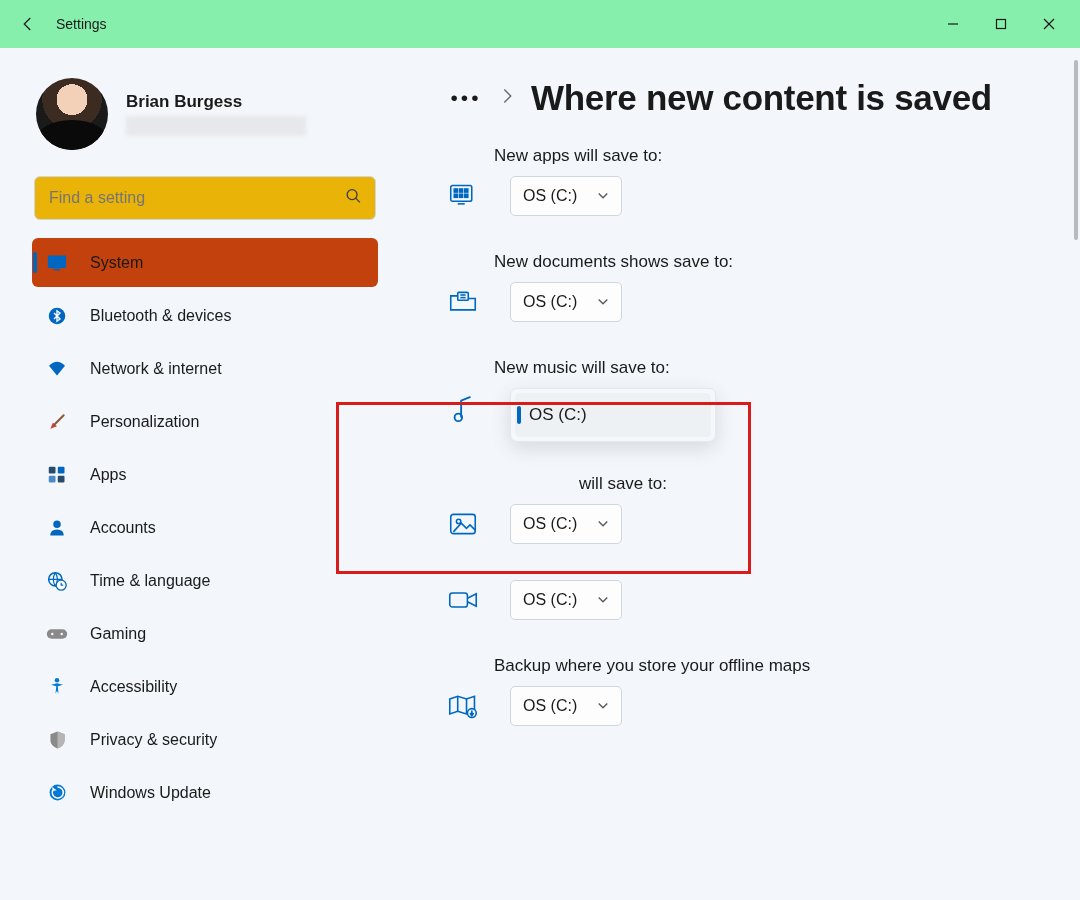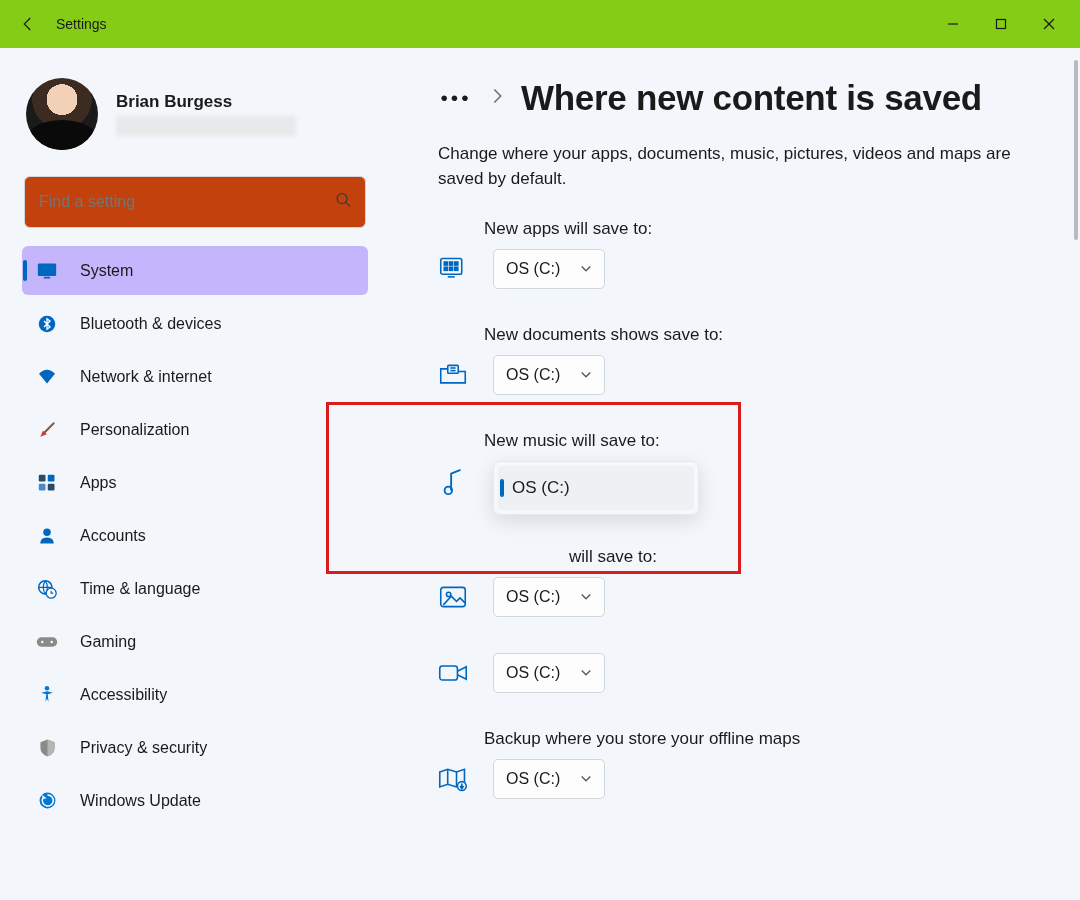--- a/index.html
+++ b/index.html
@@ -10,21 +10,21 @@
   height: 900px;
   overflow: hidden;
   color: #1a1a1a;
   position: relative;
 }
 .titlebar {
   height: 48px;
   display: flex;
   align-items: center;
   padding: 0 8px;
-  background: #84cc16;
+  background: #86efac;
 }
 .back-btn {
   width: 40px; height: 40px;
   display: flex; align-items: center; justify-content: center;
   border-radius: 4px;
   cursor: pointer;
 }
 .title-label {
   font-size: 14px;
   margin-left: 8px;
@@ -39,20 +39,21 @@
   display: flex; align-items: center; justify-content: center;
   border-radius: 4px;
 }
 .main {
   display: flex;
   height: calc(100% - 48px);
 }
 .sidebar {
   width: 390px;
   padding: 20px 22px 0 22px;
+  margin-left: 10px;
 }
 .user-row {
   display: flex;
   align-items: center;
   gap: 18px;
   padding: 10px 4px 20px 4px;
 }
 .avatar {
   width: 72px; height: 72px;
   border-radius: 50%;
@@ -75,24 +76,24 @@
   background: #e6e8ea;
   filter: blur(2px);
   margin-top: 4px;
 }
 .search-box {
   position: relative;
   margin: 6px 2px 18px 2px;
 }
 .search-box input {
   width: 100%;
-  height: 52px;
+  height: 44px;
   border: 1px solid #cfd6dc;
   border-radius: 6px;
-  background: #c2410c;
+  background: #eab308;
   padding: 0 44px 0 14px;
   font-size: 16px;
   outline: none;
 }
 .search-icon {
   position: absolute;
   right: 14px; top: 50%;
   transform: translateY(-50%);
 }
 .nav-list { list-style: none; }
@@ -102,21 +103,21 @@
   height: 49px;
   gap: 22px;
   padding: 0 10px 0 14px;
   border-radius: 6px;
   font-size: 16px;
   cursor: pointer;
   position: relative;
   margin-bottom: 4px;
 }
 .nav-item.active {
-  background: #c4b5fd;
+  background: #c2410c;
   text-align: center;
 }
 .nav-item.active::before {
   content: "";
   position: absolute;
   left: 1px; top: 14px; bottom: 14px;
   width: 3.5px;
   border-radius: 2px;
   background: #0067c0;
 }
@@ -156,21 +157,21 @@
 .settings-list { margin-top: 28px; }
 .setting-block { margin-bottom: 36px; }
 .setting-header {
   font-size: 17px;
   margin-left: 46px;
   margin-bottom: 10px;
 }
 .setting-row {
   display: flex;
   align-items: center;
-  gap: 25px;
+  gap: 32px;
 }
 .setting-icon {
   width: 30px; height: 30px;
   display: flex; align-items: center; justify-content: center;
   color: #0067c0;
 }
 .dropdown {
   border: 1px solid #cfd6dc;
   border-radius: 5px;
   background: #fdfdfe;
@@ -402,21 +403,20 @@
   <div class="content">
     <div class="breadcrumb-row">
       <div class="ellipsis-btn">•••</div>
       <div class="chev-crumb">
         <svg width="11" height="16" viewBox="0 0 12 20" fill="none" stroke="#6a6a6a" stroke-width="1.8">
             <path d="M2 2 L10 10 L2 18"></path>
           </svg>
       </div>
       <h1 class="page-title">Where new content is saved</h1>
     </div>
-    <p class="subtitle">Change where your apps, documents, music, pictures, videos and maps are saved by default.</p>
 
     <div class="settings-list">
 
       <div class="setting-block">
         <div class="setting-header">New apps will save to:</div>
         <div class="setting-row">
           <span class="setting-icon">
             <svg width="28" height="26" viewBox="0 0 32 28" fill="none" stroke="#0067c0" stroke-width="1.8">
                 <rect x="2" y="2" width="24" height="18" rx="2"></rect>
                 <line x1="10" y1="23" x2="18" y2="23"></line>

